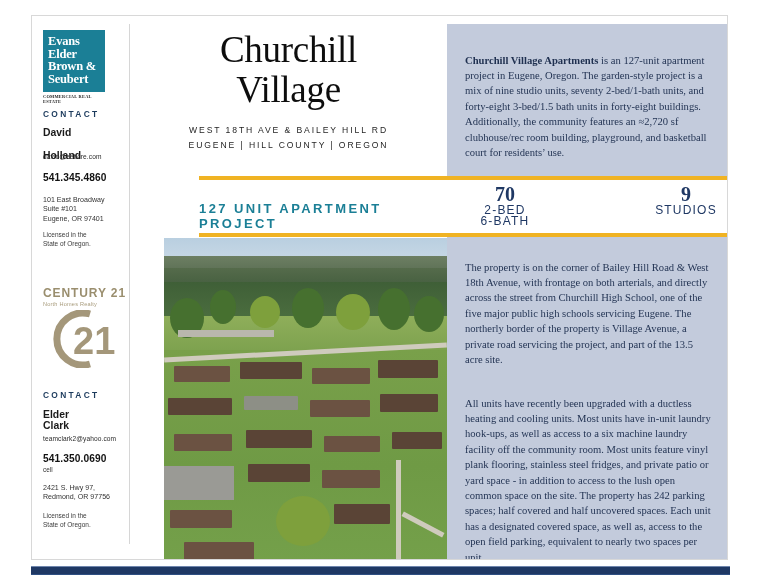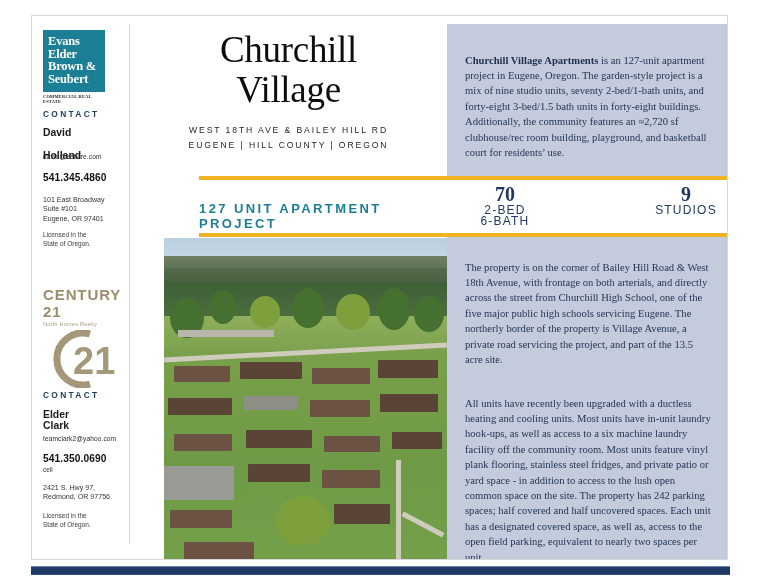--- a/index.html
+++ b/index.html
@@ -72,21 +72,21 @@
     position:absolute;left:11px;width:86px;
     font-size:7.1px;color:#333333;line-height:9.4px;
   }
   .person-lic{
     position:absolute;left:11px;width:86px;
     font-size:6.5px;color:#3a3a3a;line-height:8.6px;
   }
   
   .c21{position:absolute;left:11px;top:270px;width:84px;height:82px;}
   .c21-top{
-    font-size:15px;font-weight:700;letter-spacing:0.9px;color:#9a8e6e;
+    font-size:12px;font-weight:700;letter-spacing:0.9px;color:#9a8e6e;
     font-family:"Liberation Sans", sans-serif;
   }
   .c21-sub{
     font-size:5.6px;color:#a99d7e;letter-spacing:0.2px;margin-top:1px;
   }
   .c21-mark{position:relative;margin-top:3px;width:78px;height:58px;}
 
   
   .centercol{
     position:absolute;left:98px;top:0;width:317px;height:100%;

